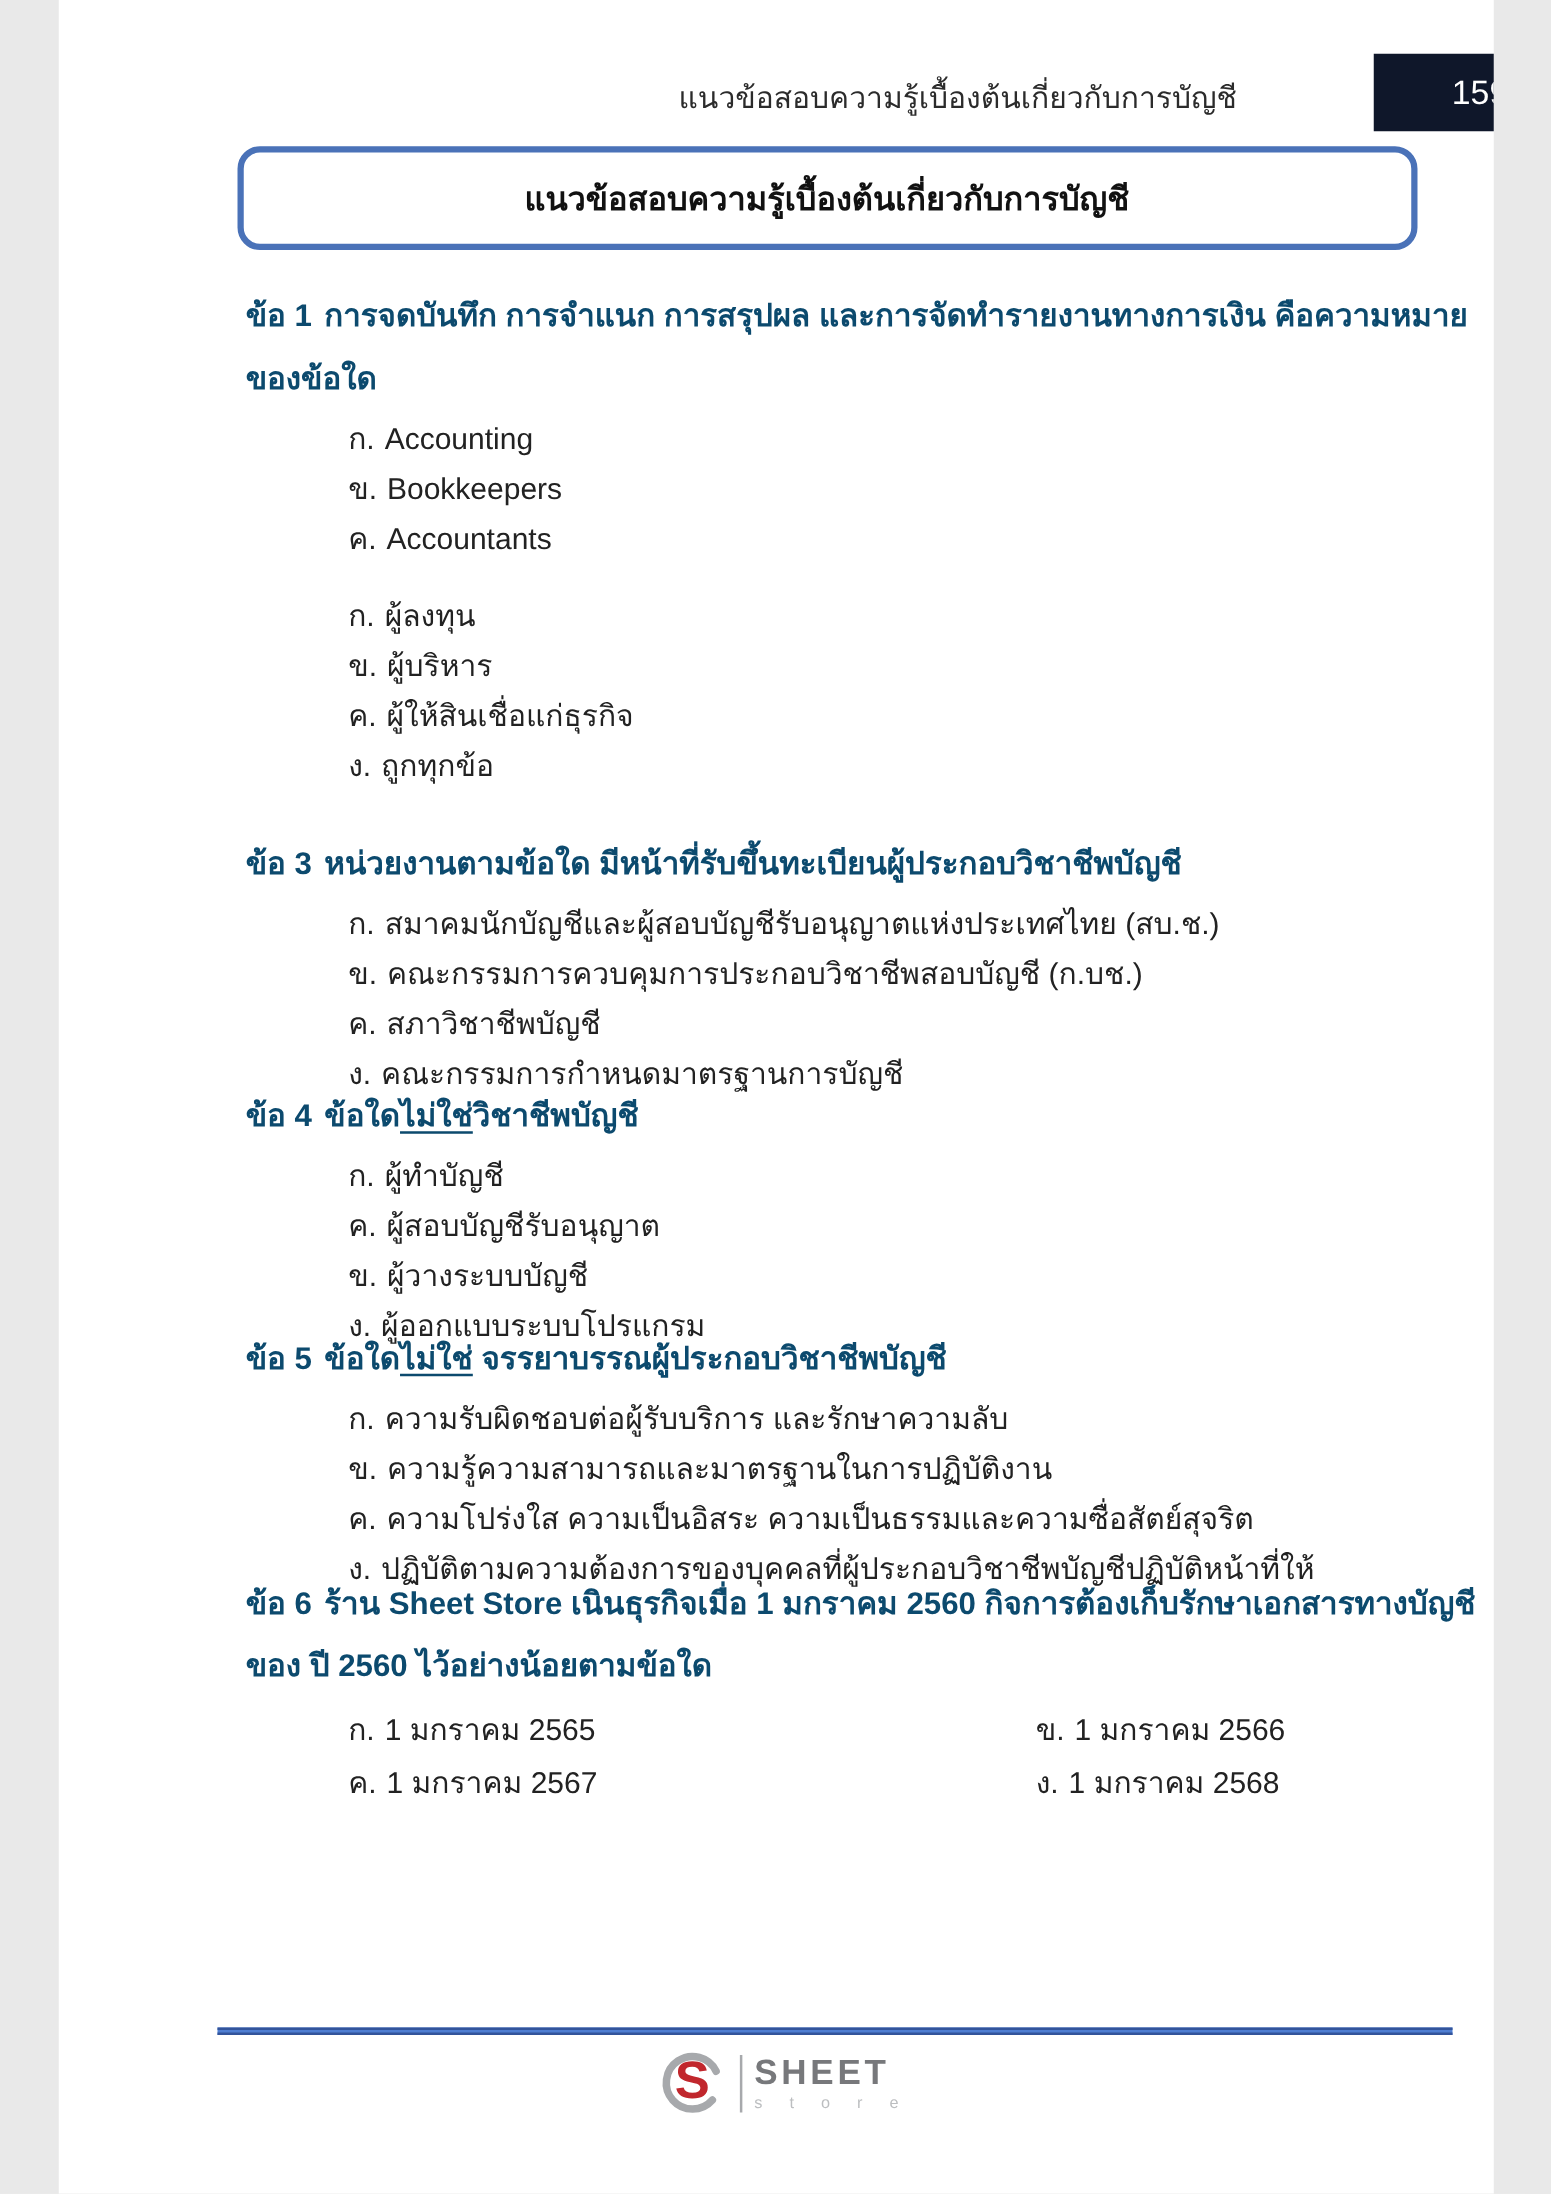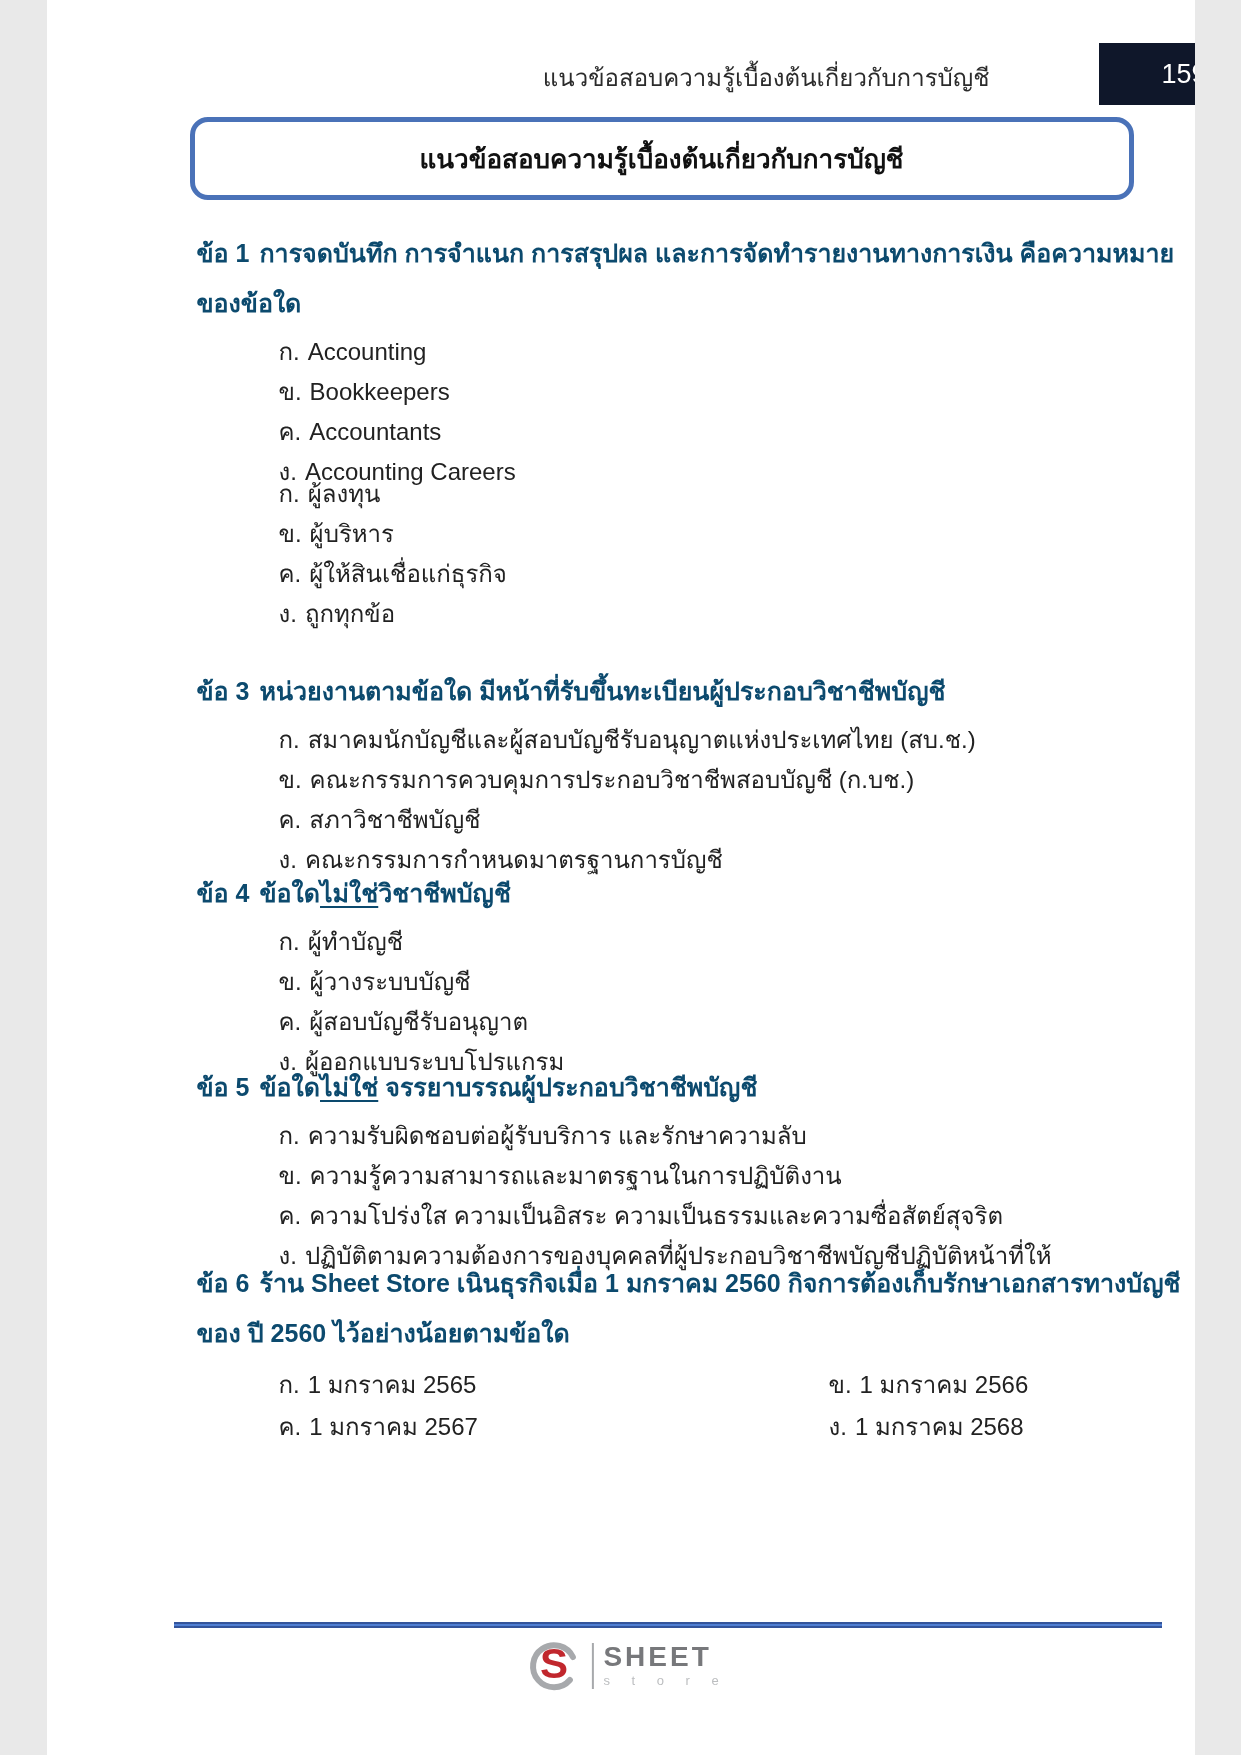--- a/index.html
+++ b/index.html
@@ -83,21 +83,20 @@
   </div>
 
   <div class="q" style="top:228px">
     <div class="q-head">
       <span class="q-label">ข้อ 1</span><span>การจดบันทึก การจำแนก การสรุปผล และการจัดทำรายงานทางการเงิน คือความหมายของข้อใด</span><span class="u"></span><span></span>
     </div>
     <div class="opts">
       <div class="opt"><span class="k">ก.</span><span>Accounting</span></div>
       <div class="opt"><span class="k">ข.</span><span>Bookkeepers</span></div>
       <div class="opt"><span class="k">ค.</span><span>Accountants</span></div>
-      <div class="opt"><span class="k">ง.</span><span>Accounting Careers</span></div>
     </div>
   </div>
 
   <div class="q" style="top:470px">
     <div class="opts">
       <div class="opt"><span class="k">ก.</span><span>ผู้ลงทุน</span></div>
       <div class="opt"><span class="k">ข.</span><span>ผู้บริหาร</span></div>
       <div class="opt"><span class="k">ค.</span><span>ผู้ให้สินเชื่อแก่ธุรกิจ</span></div>
       <div class="opt"><span class="k">ง.</span><span>ถูกทุกข้อ</span></div>
     </div>
@@ -114,22 +113,22 @@
       <div class="opt"><span class="k">ง.</span><span>คณะกรรมการกำหนดมาตรฐานการบัญชี</span></div>
     </div>
   </div>
 
   <div class="q" style="top:868px">
     <div class="q-head">
       <span class="q-label">ข้อ 4</span><span>ข้อใด</span><span class="u">ไม่ใช่</span><span>วิชาชีพบัญชี</span>
     </div>
     <div class="opts">
       <div class="opt"><span class="k">ก.</span><span>ผู้ทำบัญชี</span></div>
+      <div class="opt"><span class="k">ค.</span><span>ผู้สอบบัญชีรับอนุญาต</span></div>
       <div class="opt"><span class="k">ข.</span><span>ผู้วางระบบบัญชี</span></div>
-      <div class="opt"><span class="k">ค.</span><span>ผู้สอบบัญชีรับอนุญาต</span></div>
       <div class="opt"><span class="k">ง.</span><span>ผู้ออกแบบระบบโปรแกรม</span></div>
     </div>
   </div>
 
   <div class="q" style="top:1062px">
     <div class="q-head">
       <span class="q-label">ข้อ 5</span><span>ข้อใด</span><span class="u">ไม่ใช่</span><span class="gap">จรรยาบรรณผู้ประกอบวิชาชีพบัญชี</span>
     </div>
     <div class="opts">
       <div class="opt"><span class="k">ก.</span><span>ความรับผิดชอบต่อผู้รับบริการ และรักษาความลับ</span></div>

